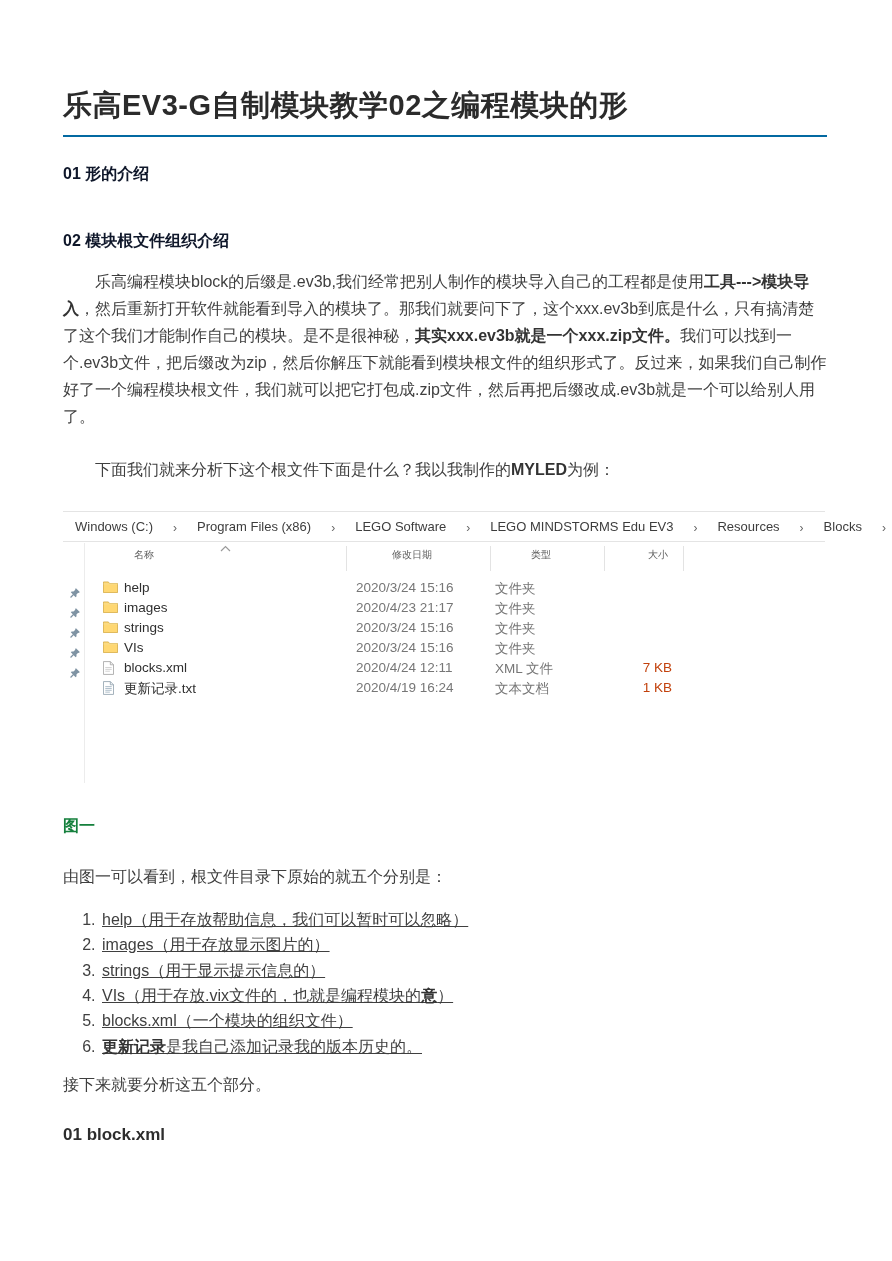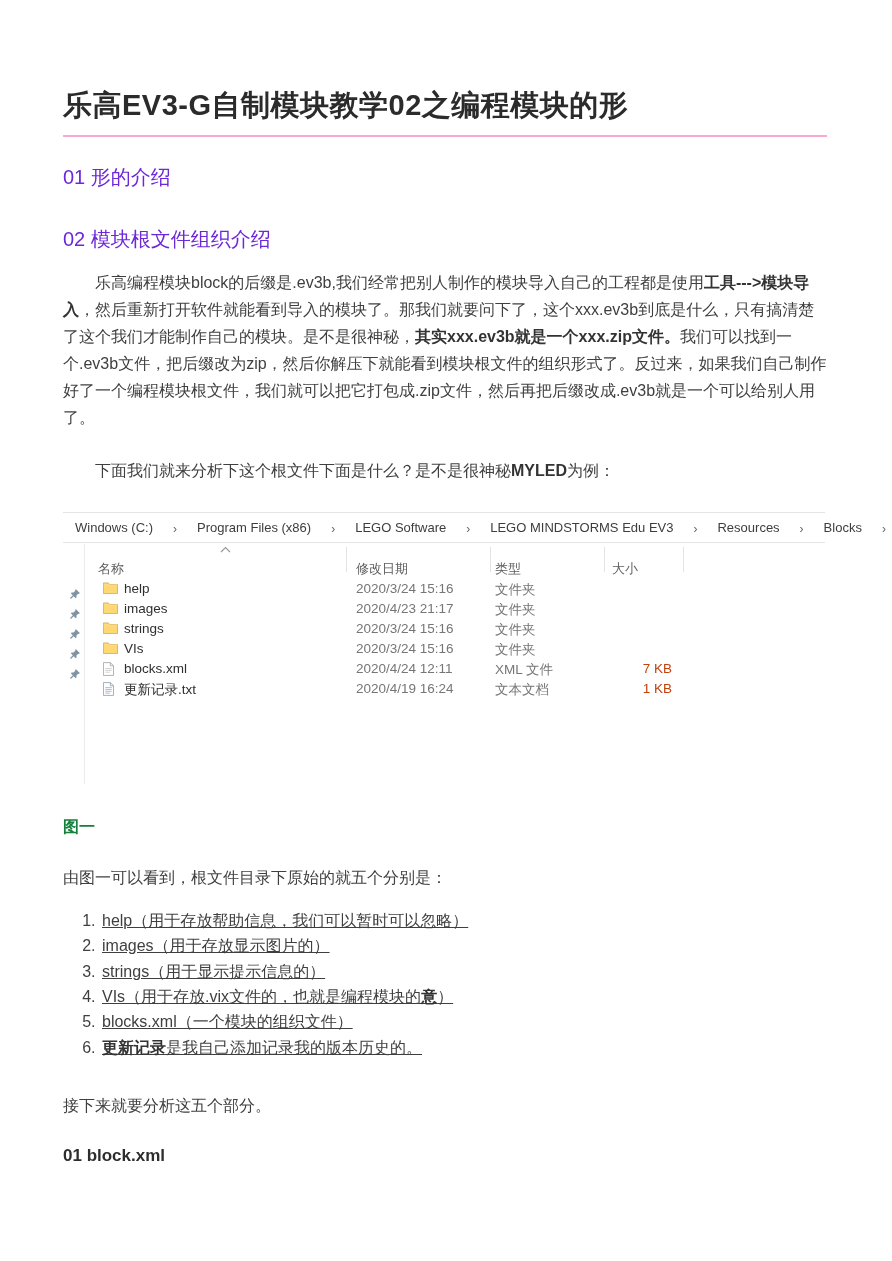--- a/index.html
+++ b/index.html
@@ -6,72 +6,72 @@
   .page{
     position:relative; width:892px; height:1261px; overflow:hidden;
     background:#ffffff; font-family:"Liberation Sans",sans-serif;
     color:#3f3f3f;
   }
   .content{position:absolute; left:63px; right:65px; top:0;}
 
   h1.title{
     margin:88px 0 0 0; padding:0 0 12px 0;
     font-size:29px; line-height:1.2; font-weight:bold; color:#2b2b2b;
-    border-bottom:2px solid #f9a8d4; letter-spacing:.5px;
+    border-bottom:2px solid #0369a1; letter-spacing:.5px;
   }
-  h2.sec{ margin:27px 0 0 0; font-size:20px; font-weight:normal; color:#6d28d9;}
-  h2.sec2{ margin-top:35px;}
+  h2.sec{ margin:27px 0 0 0; font-size:16px; font-weight:bold; color:#0f172a;}
+  h2.sec2{ margin-top:46px;}
   p.body{ margin:16px 0 0 0; font-size:16px; line-height:27px; color:#3f3f3f; overflow-wrap:break-word;}
   p.indent{ text-indent:2em;}
   p.lead{ margin-top:26px;}
   b{ color:#333333;}
 
   
   .explorer{ position:relative; margin-top:20px; height:283px; background:#ffffff;}
   .hairline{ position:absolute; left:0; right:2px; height:1px; background:#e4e4e4;}
   .hl-top{ top:8px;}
   .hl-mid{ top:38px;}
   .vline-left{ position:absolute; left:21px; top:40px; bottom:3px; width:1px; background:#ececec;}
   .breadcrumb{ position:absolute; top:16px; left:12px; display:flex; align-items:flex-end; gap:20px;
                font-size:13px; color:#3d3d3d; white-space:nowrap;}
   .crumb-sep{ color:#666; font-size:12px; line-height:1;}
-  .colhead{ position:absolute; top:56px; font-size:13px; color:#5d5d5d;}
+  .colhead{ position:absolute; top:45px; font-size:10px; color:#5d5d5d;margin-left:36px;}
   .ch-name{ left:35px;} .ch-date{ left:293px;} .ch-type{ left:432px;} .ch-size{ left:549px;}
   .colsep{ position:absolute; top:43px; height:25px; width:1px; background:#e3e3e3;}
   .cs1{ left:283px;} .cs2{ left:427px;} .cs3{ left:541px;} .cs4{ left:620px;}
   .sort-caret{ position:absolute; left:157px; top:42px; width:11px; height:7px;}
   .file-list{ position:absolute; left:0; right:0; top:75px;}
   .file-row{ position:relative; height:20px; font-size:13.5px;}
   .pin{ position:absolute; left:6px; top:9px; width:12px; height:12px;}
   .cell-icon{ position:absolute; left:40px; top:3px; width:16px; height:15px;}
   .cell-icon svg{ display:block;}
   .cell-name{ position:absolute; left:61px; top:2px; color:#2f2f2f;}
   .cell-date{ position:absolute; left:293px; top:2px; color:#767676;}
   .cell-type{ position:absolute; left:432px; top:2px; color:#767676;}
   .cell-size{ position:absolute; left:500px; top:2px; width:109px; text-align:right; color:#c2410c;}
 
   .fig-caption{ margin:30px 0 0 0; font-size:16px; font-weight:bold; color:#15803d;}
   ol.root-items{ margin:17px 0 0 0; padding:0 0 0 37px; font-size:16px; line-height:25.4px; color:#3f3f3f;}
   ol.root-items li{ padding-left:2px;text-decoration:underline;}
-  p.closing{ margin-top:32px;}
+  p.closing{ margin-top:12px;}
   h3.sub{ margin:27px 0 0 0; font-size:17px; font-weight:bold; color:#2d2d2d;}
 </style>
 </head>
 <body>
 
 <div class="page">
   <div class="content">
 
     <h1 class="title">乐高EV3-G自制模块教学02之编程模块的形</h1>
 
     <h2 class="sec">01 形的介绍</h2>
 
     <h2 class="sec sec2">02 模块根文件组织介绍</h2>
     <p class="body indent"><span>乐高编程模块block的后缀是.ev3b,我们经常把别人制作的模块导入自己的工程都是使用</span><b>工具---&gt;模块导入</b><span>，然后重新打开软件就能看到导入的模块了。那我们就要问下了，这个xxx.ev3b到底是什么，只有搞清楚了这个我们才能制作自己的模块。是不是很神秘，</span><b>其实xxx.ev3b就是一个xxx.zip文件。</b><span>我们可以找到一个.ev3b文件，把后缀改为zip，然后你解压下就能看到模块根文件的组织形式了。反过来，如果我们自己制作好了一个编程模块根文件，我们就可以把它打包成.zip文件，然后再把后缀改成.ev3b就是一个可以给别人用了。</span></p>
-    <p class="body indent lead"><span>下面我们就来分析下这个根文件下面是什么？是不是很神秘</span><b>MYLED</b><span>为例：</span></p>
+    <p class="body indent lead"><span>下面我们就来分析下这个根文件下面是什么？我以我制作的</span><b>MYLED</b><span>为例：</span></p>
 
     <div class="explorer">
       <div class="hairline hl-top"></div>
       <div class="breadcrumb">
           <span class="crumb">Windows (C:)</span>
           <span class="crumb-sep">›</span>
           <span class="crumb">Program Files (x86)</span>
           <span class="crumb-sep">›</span>
           <span class="crumb">LEGO Software</span>
           <span class="crumb-sep">›</span>

